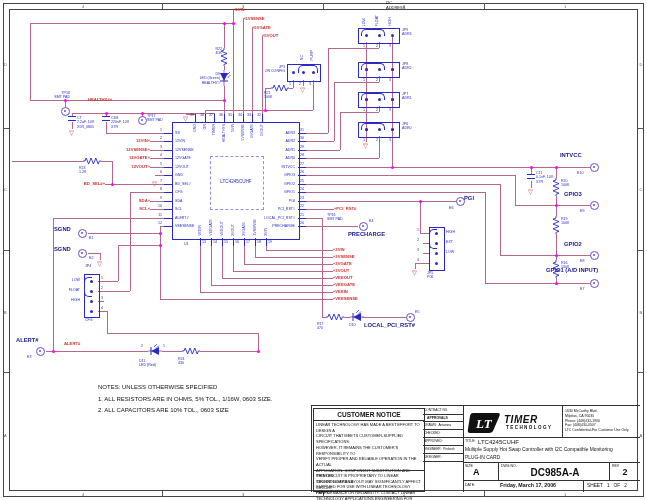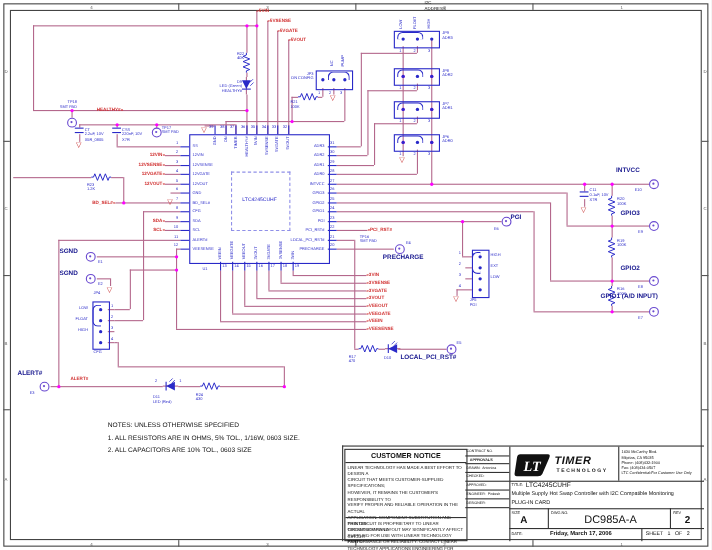--- a/index.html
+++ b/index.html
@@ -662,21 +662,21 @@
       <div class="tbline" style="left:0;top:31px;width:177px;height:1px;"></div>
       <div class="tb" style="left:2px;top:33px;font-size:3.5px;">TITLE:</div>
       <div class="tb" style="left:15px;top:32.5px;font-size:6px;">LTC4245CUHF</div>
       <div class="tb" style="left:2px;top:41px;font-size:4.9px;">Multiple Supply Hot Swap Controller with I2C Compatible Monitoring</div>
       <div class="tb" style="left:2px;top:48.5px;font-size:4.9px;">PLUG-IN CARD</div>
       <div class="tbline" style="left:0;top:56px;width:177px;height:1px;"></div>
       <div class="tb" style="left:2px;top:58px;font-size:3.5px;">SIZE</div>
       <div class="tb" style="left:10px;top:61px;font-size:9px;font-weight:bold;">A</div>
       <div class="tbline" style="left:35px;top:56px;width:1px;height:18px;"></div>
       <div class="tb" style="left:38px;top:58px;font-size:3.5px;">DWG.NO.</div>
-      <div class="tb" style="left:38px;top:61px;width:108px;text-align:center;font-size:10px;font-weight:normal;">DC985A-A</div>
+      <div class="tb" style="left:38px;top:61px;width:108px;text-align:center;font-size:10px;font-weight:bold;">DC985A-A</div>
       <div class="tbline" style="left:146px;top:56px;width:1px;height:18px;"></div>
       <div class="tb" style="left:149px;top:58px;font-size:3.5px;">REV</div>
       <div class="tb" style="left:149px;top:61px;width:26px;text-align:center;font-size:9px;font-weight:bold;">2</div>
       <div class="tbline" style="left:0;top:74px;width:177px;height:1px;"></div>
       <div class="tb" style="left:2px;top:77px;font-size:3.5px;">DATE:</div>
       <div class="tb" style="left:20px;top:76px;width:90px;text-align:center;font-size:5.3px;font-weight:bold;">Friday, March 17, 2006</div>
       <div class="tbline" style="left:120px;top:74px;width:1px;height:12px;"></div>
       <div class="tb" style="left:124px;top:76.5px;font-size:4.8px;">SHEET   1   OF   2</div>
     </div>
   </div>

